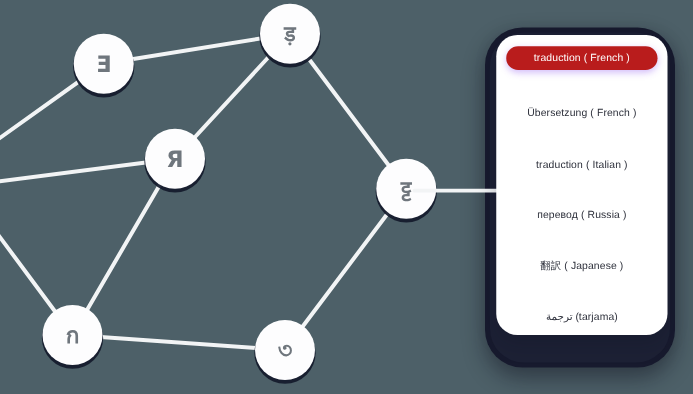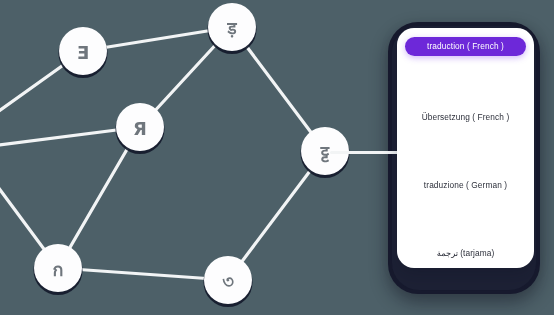--- a/index.html
+++ b/index.html
@@ -95,21 +95,21 @@
   .lang-row {
     font-size: 8.3px;
     color: #2c2f3a;
     text-align: center;
     line-height: 1.1;
     letter-spacing: .1px;
     white-space: nowrap;
     padding: 2px 0;
   }
   .lang-row.selected {
-    background: #6d28d9;
+    background: #b91c1c;
     color: #ffffff;
     border-radius: 999px;
     padding: 5px 0;
     font-size: 8.3px;
     box-shadow: 0 2px 6px rgba(124,58,237,.35);
   }
   #card-connector {
     position: absolute;
     left: 330px;
     top: 151px;
@@ -177,17 +177,19 @@
   </svg>
 
   <div id="card-connector"></div>
 
   <div id="phone-frame"></div>
 
   <div id="translation-card">
 
   <div class="lang-row selected">traduction ( French )</div>
       <div class="lang-row">Übersetzung ( French )</div>
-      <div class="lang-row">traduzione ( German )</div>
+      <div class="lang-row">traduction ( Italian )</div>
+      <div class="lang-row">перевод ( Russia )</div>
+      <div class="lang-row">翻訳 ( Japanese )</div>
       <div class="lang-row">ترجمة (tarjama)</div>
     </div>
 
 </div>
 
 </body></html>

